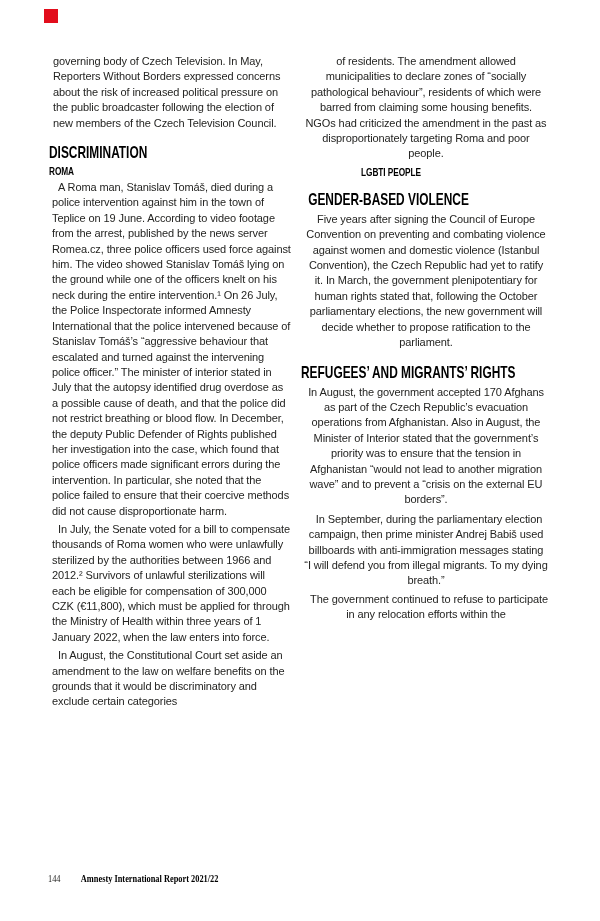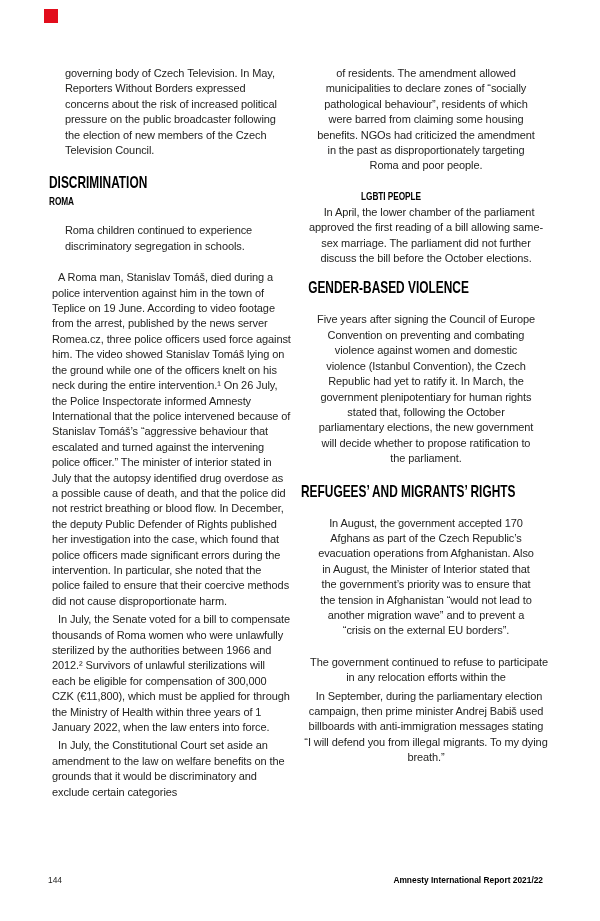--- a/index.html
+++ b/index.html
@@ -23,21 +23,21 @@
   .col {
     position: absolute;
     top: 50px;
     font-size: 11px;
     line-height: 15.4px;
     letter-spacing: -0.1px;
     text-align: left;
   }
   .col-left  { left: 49px;  width: 245px; }
   .col-right { left: 301px; width: 250px; text-align: center; }
-  .p  { margin: 16px; }
+  .p  { margin: 4px; }
   .pi { margin: 3px; text-indent: 6px; }
   .h1 {
     margin: 13px 0 4px 0;
     font-size: 17px;
     line-height: 17px;
     font-weight: bold;
     color: #000000;
     letter-spacing: 0;
     white-space: nowrap;
     transform: scaleX(0.70);
@@ -52,25 +52,26 @@
     white-space: nowrap;
     transform: scaleX(0.72);
     transform-origin: 0 50%;
   }
   .footer {
     position: absolute;
     left: 48px;
     right: 57px;
     top: 874px;
     display: flex;
-    justify-content: space-between;
+    justify-content: flex-start;
     align-items: flex-start;
     font-size: 9.5px;
     line-height: 11px;
     color: #1c1c1a;
+    font-family: Liberation Serif, serif;
   }
   .footer .page-num {
     transform: scaleX(0.88);
     transform-origin: 0 50%;
   }
   .footer .report-title {
     font-weight: bold;
     color: #000000;
     transform: scaleX(0.88);
     transform-origin: 100% 50%;
@@ -81,36 +82,34 @@
 <body>
 
 <div class="page">
 
   <div class="red-square"></div>
 
   <div class="col col-left">
     <p class="p">governing body of Czech Television. In May, Reporters Without Borders expressed concerns about the risk of increased political pressure on the public broadcaster following the election of new members of the Czech Television Council.</p>
     <h2 class="h1">DISCRIMINATION</h2>
     <h3 class="h2">ROMA</h3>
-    <p class="p">Roma children continued to experience discriminatory segregation in schools.</p>
     <p class="pi">A Roma man, Stanislav Tomáš, died during a police intervention against him in the town of Teplice on 19 June. According to video footage from the arrest, published by the news server Romea.cz, three police officers used force against him. The video showed Stanislav Tomáš lying on the ground while one of the officers knelt on his neck during the entire intervention.¹ On 26 July, the Police Inspectorate informed Amnesty International that the police intervened because of Stanislav Tomáš’s “aggressive behaviour that escalated and turned against the intervening police officer.” The minister of interior stated in July that the autopsy identified drug overdose as a possible cause of death, and that the police did not restrict breathing or blood flow. In December, the deputy Public Defender of Rights published her investigation into the case, which found that police officers made significant errors during the intervention. In particular, she noted that the police failed to ensure that their coercive methods did not cause disproportionate harm.</p>
     <p class="pi">In July, the Senate voted for a bill to compensate thousands of Roma women who were unlawfully sterilized by the authorities between 1966 and 2012.² Survivors of unlawful sterilizations will each be eligible for compensation of 300,000 CZK (€11,800), which must be applied for through the Ministry of Health within three years of 1 January 2022, when the law enters into force.</p>
-    <p class="pi">In July, the Constitutional Court set aside an amendment to the law on welfare benefits on the grounds that it would be discriminatory and exclude certain categories</p>
+    <p class="pi">In August, the Constitutional Court set aside an amendment to the law on welfare benefits on the grounds that it would be discriminatory and exclude certain categories</p>
   </div>
 
   <div class="col col-right">
     <p class="p">of residents. The amendment allowed municipalities to declare zones of “socially pathological behaviour”, residents of which were barred from claiming some housing benefits. NGOs had criticized the amendment in the past as disproportionately targeting Roma and poor people.</p>
     <h3 class="h2">LGBTI PEOPLE</h3>
-    <p class="pi">In April, the lower chamber of the parliament approved the first reading of a bill allowing same-sex marriage. The parliament did not further discuss the bill before the October elections.</p>
     <h2 class="h1">GENDER-BASED VIOLENCE</h2>
     <p class="p">Five years after signing the Council of Europe Convention on preventing and combating violence against women and domestic violence (Istanbul Convention), the Czech Republic had yet to ratify it. In March, the government plenipotentiary for human rights stated that, following the October parliamentary elections, the new government will decide whether to propose ratification to the parliament.</p>
     <h2 class="h1">REFUGEES’ AND MIGRANTS’ RIGHTS</h2>
     <p class="p">In August, the government accepted 170 Afghans as part of the Czech Republic’s evacuation operations from Afghanistan. Also in August, the Minister of Interior stated that the government’s priority was to ensure that the tension in Afghanistan “would not lead to another migration wave” and to prevent a “crisis on the external EU borders”.</p>
+    <p class="pi">In September, during the parliamentary election campaign, then prime minister Andrej Babiš used billboards with anti-immigration messages stating “I will defend you from illegal migrants. To my dying breath.”</p>
     <p class="pi">The government continued to refuse to participate in any relocation efforts within the</p>
-    <p class="pi">In September, during the parliamentary election campaign, then prime minister Andrej Babiš used billboards with anti-immigration messages stating “I will defend you from illegal migrants. To my dying breath.”</p>
   </div>
 
   <div class="footer">
     <span class="page-num">144</span>
     <span class="report-title">Amnesty International Report 2021/22</span>
   </div>
 
 </div>
 
 </body></html>

